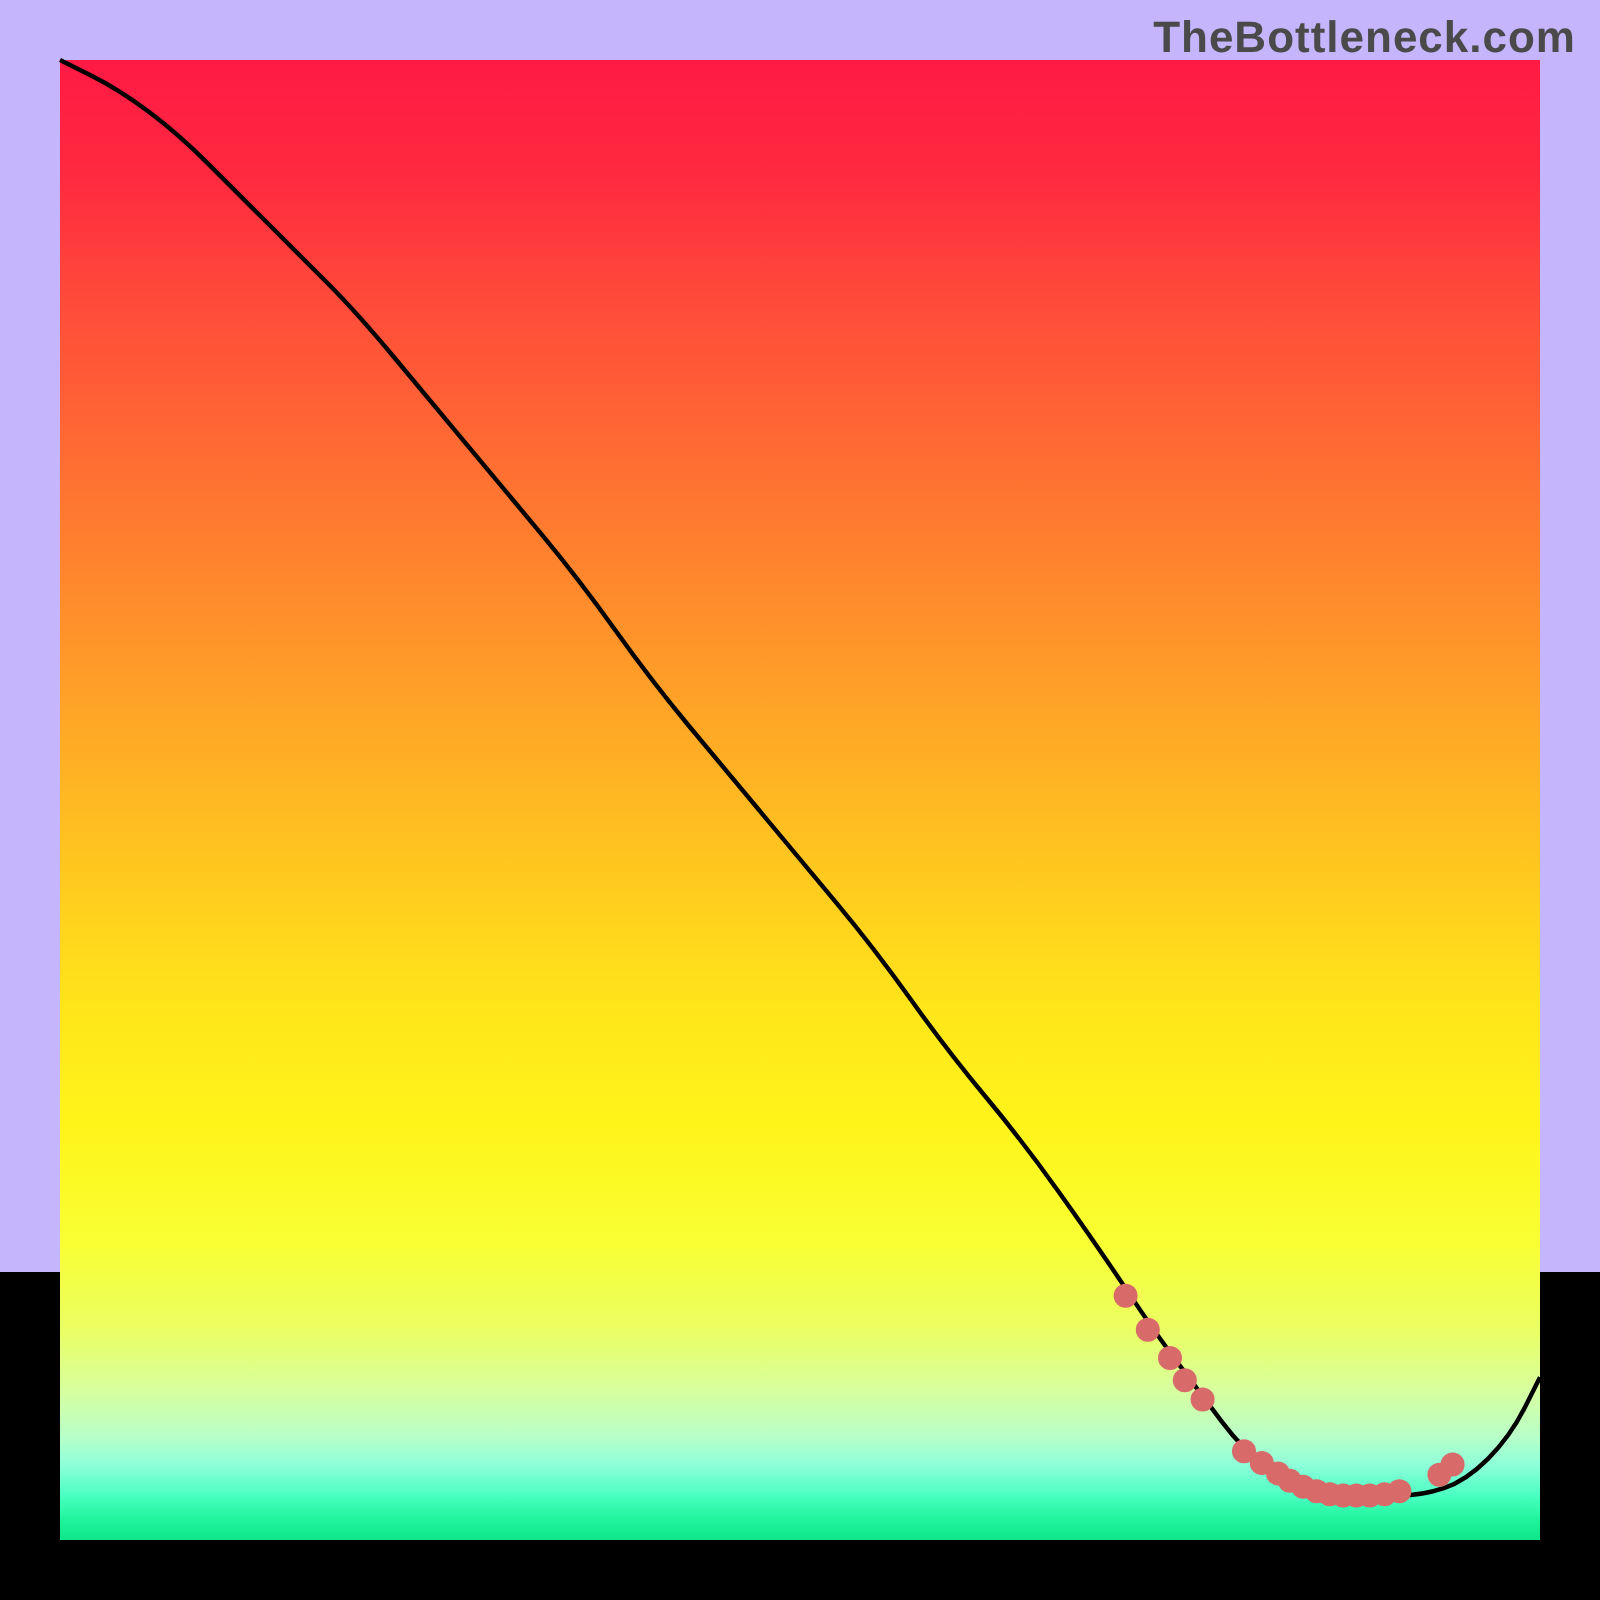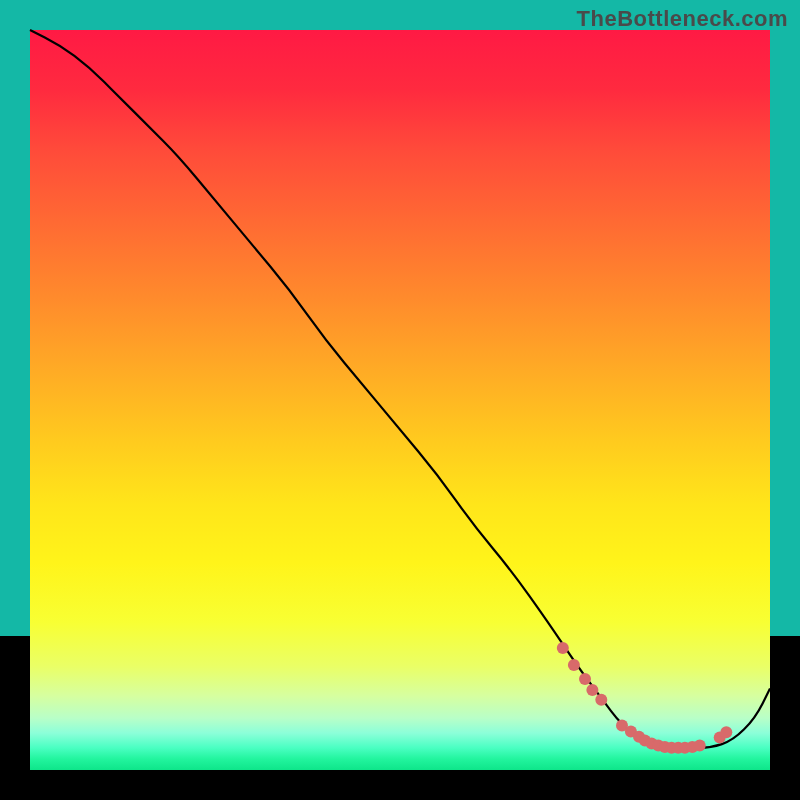--- a/index.html
+++ b/index.html
@@ -8,21 +8,21 @@
     width: 800px;
     height: 800px;
     background: #000;
     font-family: Arial, Helvetica, sans-serif;
     overflow: hidden;
   }
   .frame {
     position: relative;
     width: 800px;
     height: 636px;
-    background: #14b8a6;
+    background: #c4b5fd;
   }
   .watermark {
     position: absolute;
     top: 6px;
     right: 12px;
     color: #4a4a4a;
     font-size: 22px;
     font-weight: 600;
     letter-spacing: 0.5px;
     user-select: none;

